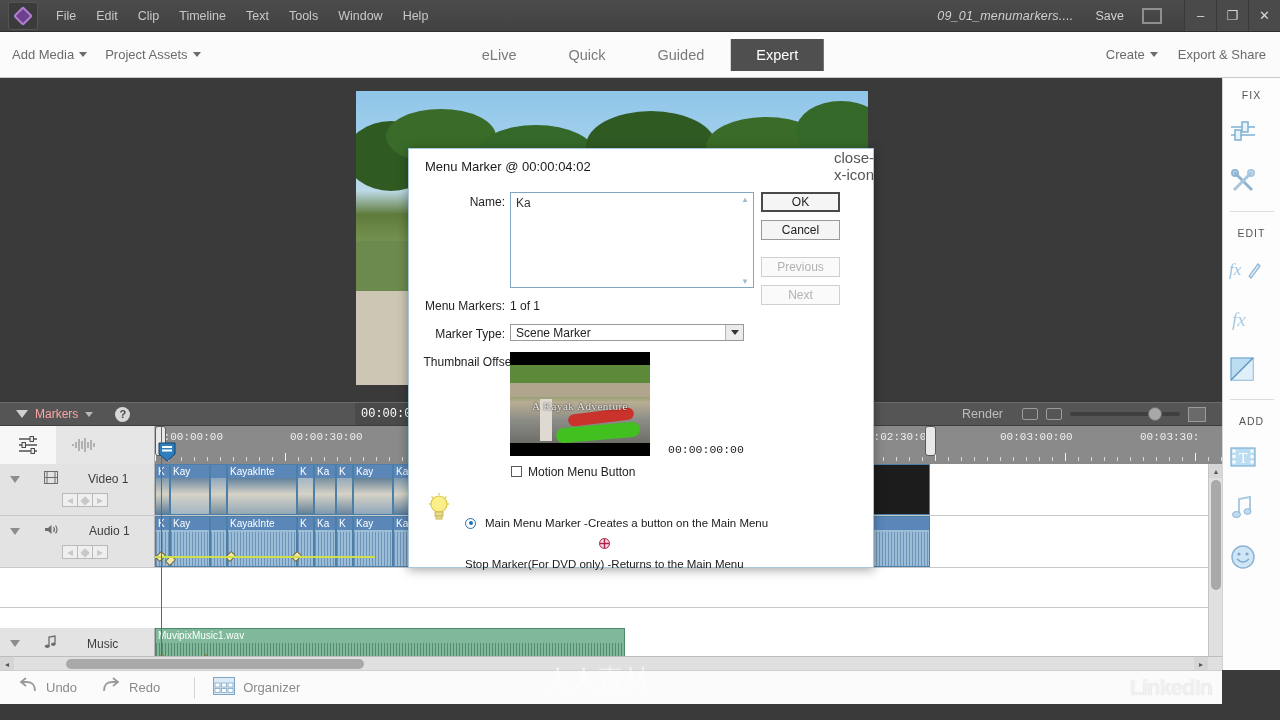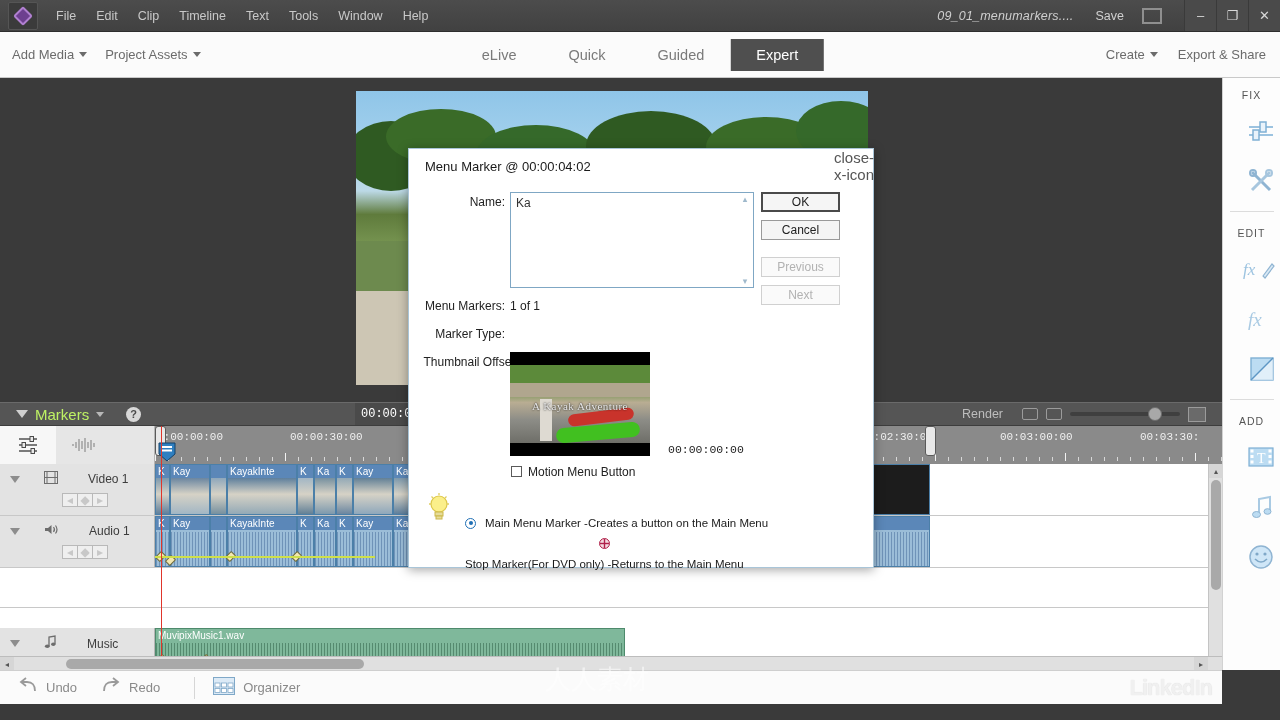--- a/index.html
+++ b/index.html
@@ -81,35 +81,35 @@
   #sidebar{
     position:absolute;right:0;top:78px;width:58px;height:592px;
     background:#fdfdfd;border-left:1px solid #d2d2d2;
     display:flex;flex-direction:column;align-items:center;
   }
   .sb-head{
     font-size:10.5px;color:#555;letter-spacing:1px;margin-top:11px;margin-bottom:6px;
     font-family:"Liberation Sans",sans-serif;
   }
   .sb-item{
-    width:46px;height:50px;display:flex;align-items:center;justify-content:flex-end;
+    width:46px;height:50px;display:flex;align-items:center;justify-content:flex-start;
     cursor:default;
   }
   .sb-div{width:44px;height:1px;background:#dcdcdc;margin:4px 0;}
   
   #tltoolbar{
     position:absolute;left:0;top:402px;width:1222px;height:24px;
     background:#555555;border-top:1px solid #6a6a6a;border-bottom:1px solid #3d3d3d;
     display:flex;align-items:center;
   }
   .tl-tri{
     width:0;height:0;border-left:6px solid transparent;border-right:6px solid transparent;
     border-top:8px solid #d0d0d0;margin-left:16px;margin-right:7px;
   }
-  .tl-lab{font-size:15px;color:#bef264;}
+  .tl-lab{font-size:12px;color:#fca5a5;}
   .tl-caret{
     width:0;height:0;border-left:4px solid transparent;border-right:4px solid transparent;
     border-top:5px solid #b8b8b8;margin-left:7px;
   }
   .help-circ{
     width:15px;height:15px;border-radius:50%;background:#d8d8d8;color:#4a4a4a;
     font-size:11px;font-weight:bold;display:flex;align-items:center;justify-content:center;
     margin-left:22px;
   }
   #tc-badge{
@@ -891,20 +891,26 @@
 
   <div class="dbtn primary" style="top:192px;pointer-events:auto;">OK</div>
   <div class="dbtn" style="top:220px;pointer-events:auto;">Cancel</div>
   <div class="dbtn disabled" style="top:257px;pointer-events:auto;">Previous</div>
   <div class="dbtn disabled" style="top:285px;pointer-events:auto;">Next</div>
 
   <div class="dlg-lab" style="left:420px;top:299px;width:85px;">Menu Markers:</div>
   <div class="dlg-lab" style="left:510px;top:299px;width:60px;text-align:left;">1 of 1</div>
 
   <div class="dlg-lab" style="left:420px;top:327px;width:85px;">Marker Type:</div>
+  <div id="selectbox" style="pointer-events:auto;">
+    <span>Scene Marker</span>
+    <span id="selectarrow">
+      <span style="width:0;height:0;border-left:4px solid transparent;border-right:4px solid transparent;border-top:5px solid #333;display:block;"></span>
+    </span>
+  </div>
 
   <div class="dlg-lab" style="left:408px;top:355px;width:110px;">Thumbnail Offset:</div>
 
   <div id="thumb" style="pointer-events:auto;">
     <div class="thumb-bar" style="top:0;"></div>
     <div class="thumb-bar" style="bottom:0;"></div>
     <div id="thumb-img">
       <div style="position:absolute;left:0;right:0;top:0;height:20px;background:#5c8a3a;"></div>
       <div style="position:absolute;left:0;right:0;top:18px;height:14px;background:#b0a68e;"></div>
       <div class="person"></div>

